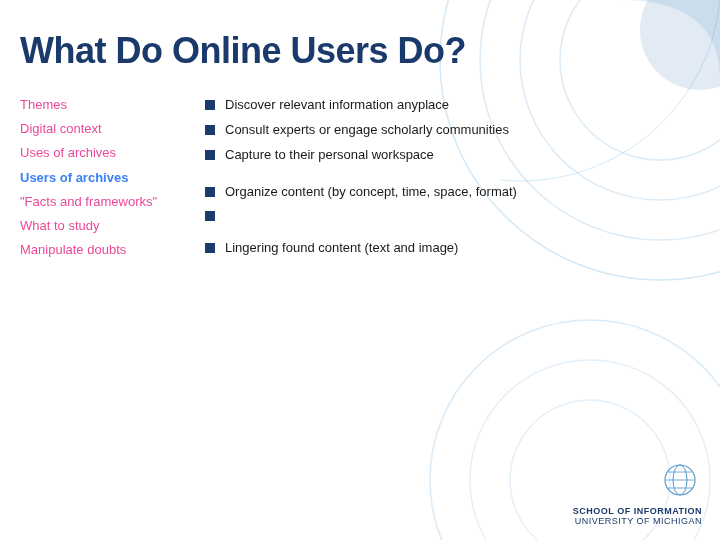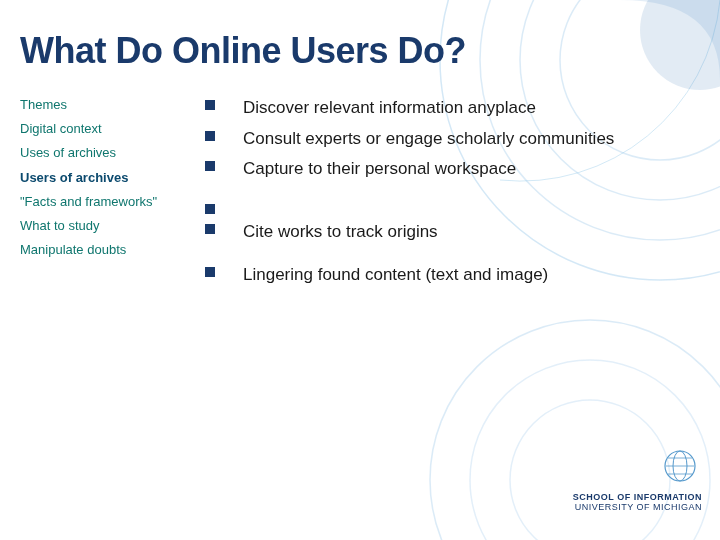--- a/index.html
+++ b/index.html
@@ -50,63 +50,63 @@
     }
 
     .sidebar {
       width: 185px;
       min-width: 185px;
       padding-right: 10px;
     }
 
     .sidebar-item {
       font-size: 13px;
-      color: #0f766e;
+      color: #ec4899;
       margin-bottom: 6px;
       line-height: 1.4;
     }
 
     .sidebar-item.active {
       font-weight: bold;
-      color: #0c4a6e;
+      color: #3b82f6;
     }
 
     .content-area {
       flex: 1;
       display: flex;
       flex-direction: column;
       gap: 18px;
     }
 
     .bullet-group {
       display: flex;
       flex-direction: column;
       gap: 6px;
     }
 
     .bullet-item {
       display: flex;
       align-items: flex-start;
-      gap: 28px;
-      font-size: 17px;
+      gap: 10px;
+      font-size: 13px;
       color: #1a1a1a;
       line-height: 1.45;
     }
 
     .bullet-square {
       width: 10px;
       height: 10px;
       min-width: 10px;
       background: #1a3a6b;
       margin-top: 4px;
     }
 
     .footer {
       position: absolute;
-      bottom: 28px;
+      bottom: 14px;
       right: 18px;
       display: flex;
       flex-direction: column;
       align-items: flex-end;
     }
 
     .footer-logo {
       width: 54px;
       height: 40px;
       margin-bottom: 4px;
@@ -178,24 +178,24 @@
             <span>Consult experts or engage scholarly communities</span>
           </div>
           <div class="bullet-item">
             <div class="bullet-square"></div>
             <span>Capture to their personal workspace</span>
           </div>
         </div>
         <div class="bullet-group">
           <div class="bullet-item">
             <div class="bullet-square"></div>
-          </div>
-          <div class="bullet-item">
-            <div class="bullet-square"></div>
-            <span>Cite works to track origins</span>
+            <span>Organize content (by concept, time, space, format)</span>
+          </div>
+          <div class="bullet-item">
+            <div class="bullet-square"></div>
           </div>
         </div>
         <div class="bullet-group">
           <div class="bullet-item">
             <div class="bullet-square"></div>
             <span>Lingering found content (text and image)</span>
           </div>
         </div>
       </div>
   </div>

